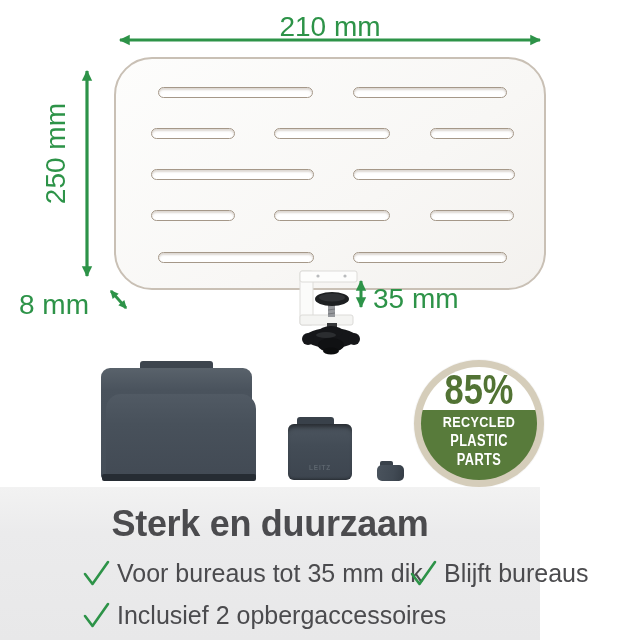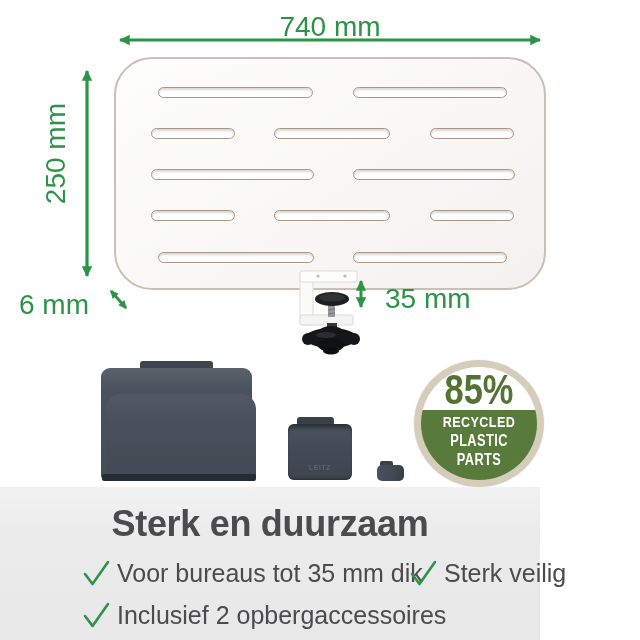--- a/index.html
+++ b/index.html
@@ -141,24 +141,24 @@
         <marker id="ahs" viewBox="0 0 12 12" refX="9.5" refY="6" markerWidth="10" markerHeight="10" markerUnits="userSpaceOnUse" orient="auto-start-reverse">
           <path d="M1,1.2 L11,6 L1,10.8 Z" fill="#2d9348"></path>
         </marker>
       </defs>
       <line x1="120" y1="40" x2="540" y2="40" stroke="#2d9348" stroke-width="3.2" marker-start="url(#ah)" marker-end="url(#ah)"></line>
       <line x1="87" y1="71" x2="87" y2="276" stroke="#2d9348" stroke-width="3.2" marker-start="url(#ah)" marker-end="url(#ah)"></line>
       <line x1="111" y1="291" x2="126" y2="308" stroke="#2d9348" stroke-width="2.8" marker-start="url(#ahs)" marker-end="url(#ahs)"></line>
       <line x1="361" y1="281" x2="361" y2="307" stroke="#2d9348" stroke-width="3" marker-start="url(#ah)" marker-end="url(#ah)"></line>
     </svg>
 
-    <div class="dim" style="left:330px;top:13px;transform:translateX(-50%);">740 mm</div>
+    <div class="dim" style="left:330px;top:13px;transform:translateX(-50%);">210 mm</div>
     <div class="dim vertical" style="left:42px;top:103px;">250 mm</div>
-    <div class="dim" style="left:19px;top:291px;">6 mm</div>
-    <div class="dim" style="left:373px;top:285px;margin-left:12px;">35 mm</div>
+    <div class="dim" style="left:19px;top:291px;">8 mm</div>
+    <div class="dim" style="left:373px;top:285px;">35 mm</div>
 
     <div class="acc">
       <div class="lh-clip"></div>
       <div class="lh-back"></div>
       <div class="lh-front"></div>
       <div class="lh-base"></div>
     </div>
     <div class="acc">
       <div class="pc-tab"></div>
       <div class="pc-body">
@@ -186,21 +186,21 @@
       <svg class="check" width="29" height="29" viewBox="0 0 29 29">
         <path d="M3 15 L10.5 25 L26 3" fill="none" stroke="#2d9348" stroke-width="2.6" stroke-linecap="round" stroke-linejoin="round"></path>
       </svg>
       <span class="txt">Voor bureaus tot 35 mm dik</span>
     </div>
 
     <div class="bullet" style="left: 409px; top: 72px;">
       <svg class="check" width="29" height="29" viewBox="0 0 29 29">
         <path d="M3 15 L10.5 25 L26 3" fill="none" stroke="#2d9348" stroke-width="2.6" stroke-linecap="round" stroke-linejoin="round"></path>
       </svg>
-      <span class="txt">Sterk veilig</span>
+      <span class="txt">Blijft bureaus</span>
     </div>
 
     <div class="bullet" style="left: 82px; top: 114px;">
       <svg class="check" width="29" height="29" viewBox="0 0 29 29">
         <path d="M3 15 L10.5 25 L26 3" fill="none" stroke="#2d9348" stroke-width="2.6" stroke-linecap="round" stroke-linejoin="round"></path>
       </svg>
       <span class="txt">Inclusief 2 opbergaccessoires</span>
     </div>
   </div>
 

